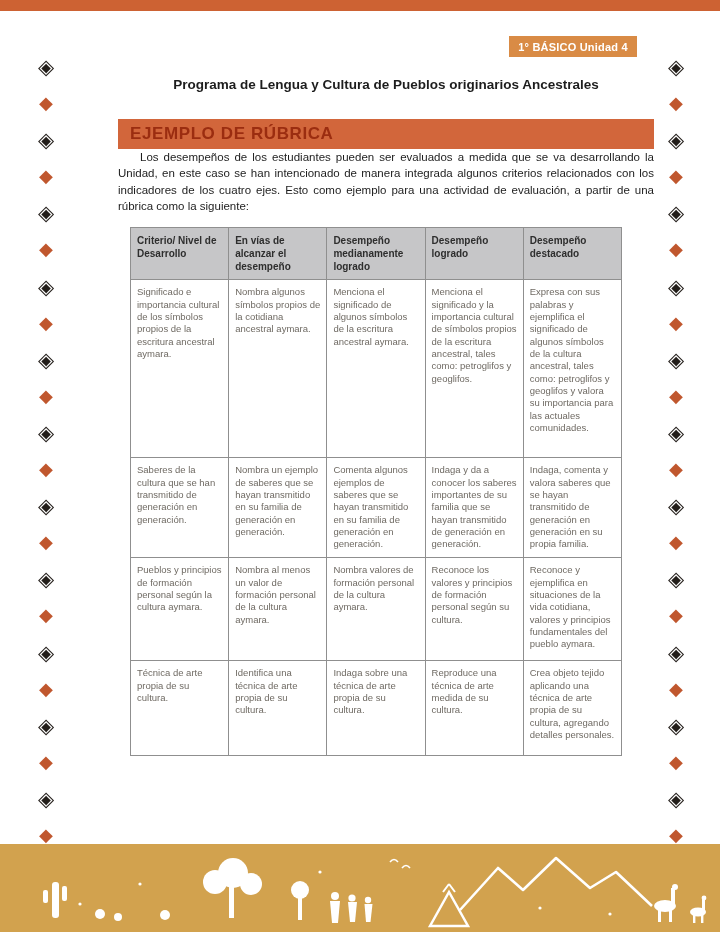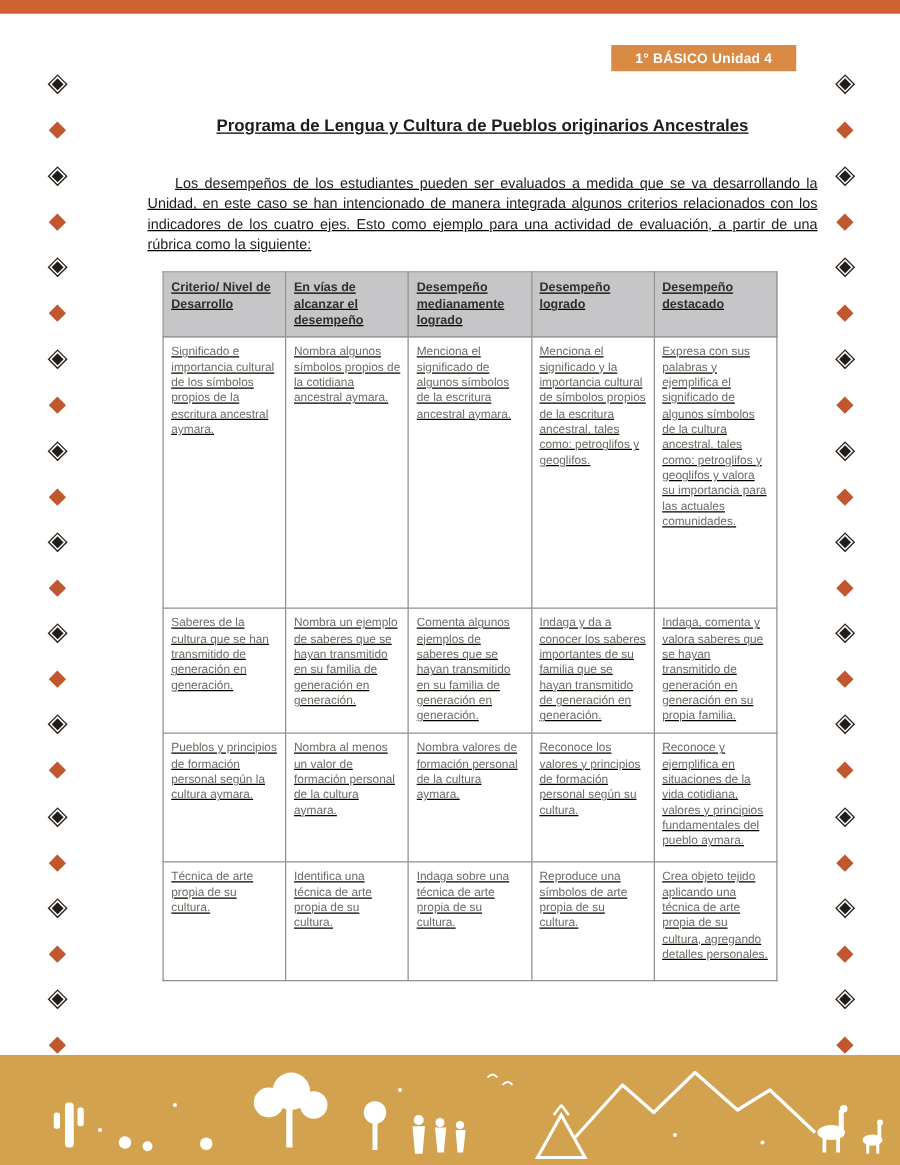--- a/index.html
+++ b/index.html
@@ -8,70 +8,70 @@
     position:relative;
     background:#ffffff;
     font-family:"Liberation Sans", sans-serif;
     overflow:hidden;
   }
   .top-strip {
     position:absolute; top:0; left:0; width:720px; height:11px;
     background:var(--accent-orange,#CD6233);
   }
   .badge {
-    position:absolute; top:36px; right:83px; width:148px; height:21px;
+    position:absolute; top:36px; right:83px; width:128px; height:21px;
     background:var(--badge-orange,#D98B45);
     color:#fff; font-size:11px; font-weight:bold;
     display:flex; align-items:center; justify-content:center;
     letter-spacing:.2px;
   }
   .side-border {
     position:absolute; top:56px; bottom:88px; width:32px;
     display:flex; flex-direction:column; justify-content:space-between; align-items:center;
   }
   .side-border.left { left:30px; }
   .side-border.right { right:28px; }
   .motif { font-size:21px; line-height:1; }
   .motif.dark { color:#221d19; }
   .motif.accent { color:#c0572e; font-size:18px; }
 
-  .content { position:absolute; left:118px; right:66px; top:16px;text-decoration:underline; }
+  .content { position:absolute; left:118px; right:66px; top:0; }
   .doc-header { padding-top:76px; text-align:center; }
   .doc-header h1 {
     font-size:13.5px; font-weight:bold; color:var(--body-text,#1D1D1D); line-height:1.4;
   }
   .banner {
     margin-top:24px; height:30px;
     background:var(--banner-bg,#D2663B);
     display:flex; align-items:center; padding-left:12px;
   }
   .banner h2 {
     font-size:17px; font-weight:bold; letter-spacing:.6px;
     color:var(--banner-text,#9B2D10);
   }
   .intro {
-    margin-top:28px; font-size:11.5px; line-height:1.42;
+    margin-top:0; font-size:11.5px; line-height:1.42;
     color:var(--body-text,#1D1D1D); text-align:justify; text-indent:22px;
   }
   table.rubric {
     margin-top:13px; margin-left:12px; width:492px;
     border-collapse:collapse; table-layout:fixed;
   }
   table.rubric th, table.rubric td {
     border:1px solid var(--table-border,#8F8F8F);
     vertical-align:top; padding:6px 6px; text-align:left;
   }
   table.rubric th {
     background:var(--table-header-bg,#C6C6C8);
     font-size:10px; font-weight:bold; color:#2e2e2e; line-height:1.3; height:48px;
   }
   table.rubric td {
     font-size:9.5px; color:var(--cell-text,#6F6A63); line-height:1.3;
   }
-  tr.r0 td { height:217px; }
+  tr.r0 td { height:178px; }
   tr.r1 td { height:100px; }
   tr.r2 td { height:103px; }
   tr.r3 td { height:95px; }
 
   .footer-band {
     position:absolute; left:0; bottom:0; width:720px; height:88px;
     background:var(--footer-band,#D2A24E);
   }
   .footer-band svg { display:block; }
 </style>
@@ -134,20 +134,23 @@
       <span class="motif dark">◈</span>
       <span class="motif accent">◆</span>
     </div>
 
   <div class="content">
 
     <div class="doc-header">
       <h1>Programa de Lengua y Cultura de Pueblos originarios Ancestrales</h1>
     </div>
 
+    <div class="banner">
+      <h2>EJEMPLO DE RÚBRICA</h2>
+    </div>
 
     <p class="intro">Los desempeños de los estudiantes pueden ser evaluados a medida que se va desarrollando la Unidad, en este caso se han intencionado de manera integrada algunos criterios relacionados con los indicadores de los cuatro ejes. Esto como ejemplo para una actividad de evaluación, a partir de una rúbrica como la siguiente:</p>
 
     <table class="rubric">
       <thead>
         <tr>
           <th>Criterio/ Nivel de Desarrollo</th>
           <th>En vías de alcanzar el desempeño</th>
           <th>Desempeño medianamente logrado</th>
           <th>Desempeño logrado</th>
@@ -173,21 +176,21 @@
           <td>Pueblos y principios de formación personal según la cultura aymara.</td>
           <td>Nombra al menos un valor de formación personal de la cultura aymara.</td>
           <td>Nombra valores de formación personal de la cultura aymara.</td>
           <td>Reconoce los valores y principios de formación personal según su cultura.</td>
           <td>Reconoce y ejemplifica en situaciones de la vida cotidiana, valores y principios fundamentales del pueblo aymara.</td>
         </tr>
         <tr class="r3">
           <td>Técnica de arte propia de su cultura.</td>
           <td>Identifica una técnica de arte propia de su cultura.</td>
           <td>Indaga sobre  una técnica de arte propia de su cultura.</td>
-          <td>Reproduce una símbolos de arte propia de su cultura.</td>
+          <td>Reproduce una técnica de arte medida de su cultura.</td>
           <td>Crea objeto tejido aplicando una técnica de arte propia de su cultura, agregando detalles personales.</td>
         </tr>
       </tbody>
     </table>
 
   </div>
 
   <div class="footer-band">
     <svg width="720" height="88" viewBox="0 0 720 88">
       <g fill="#ffffff">

